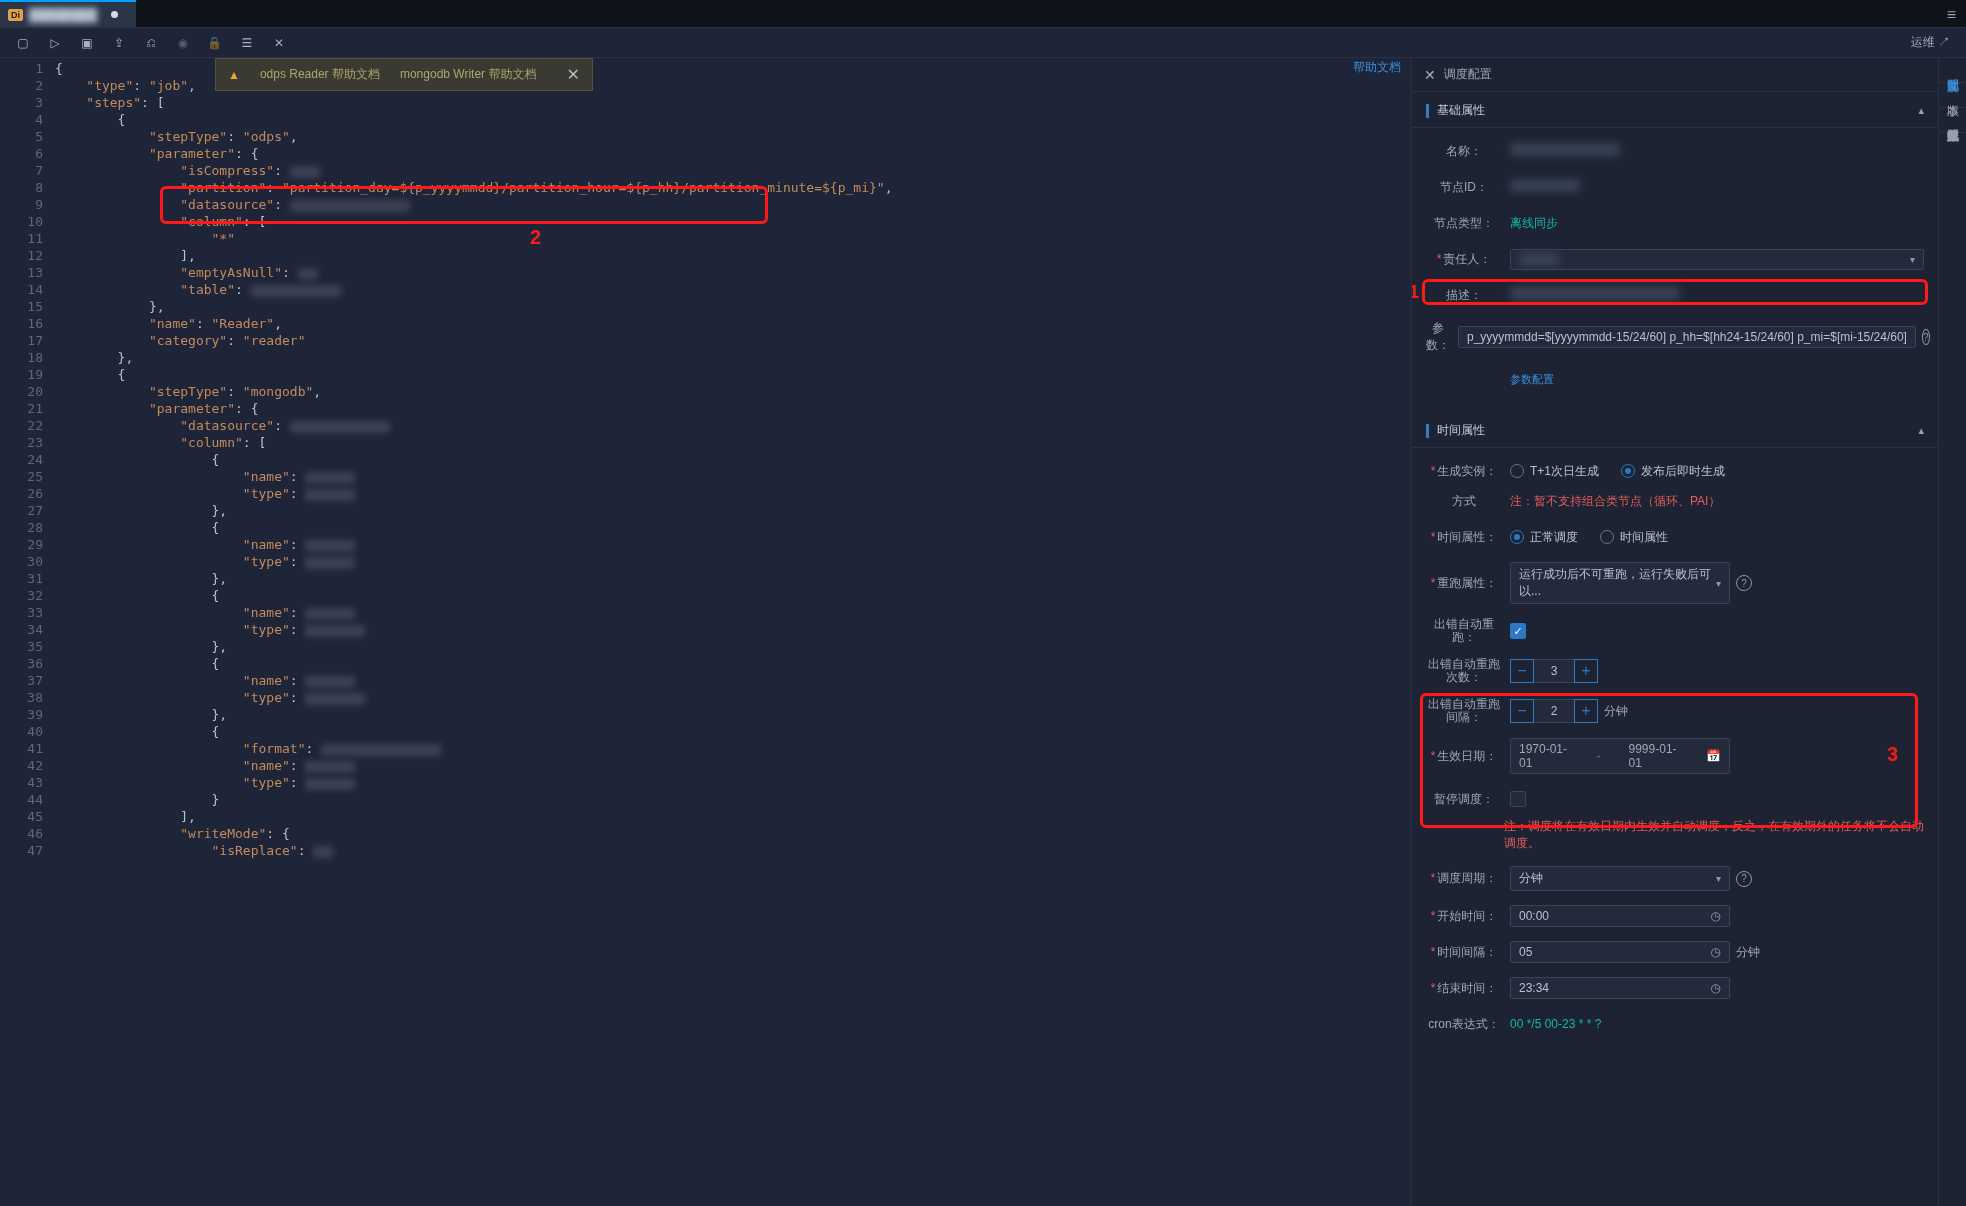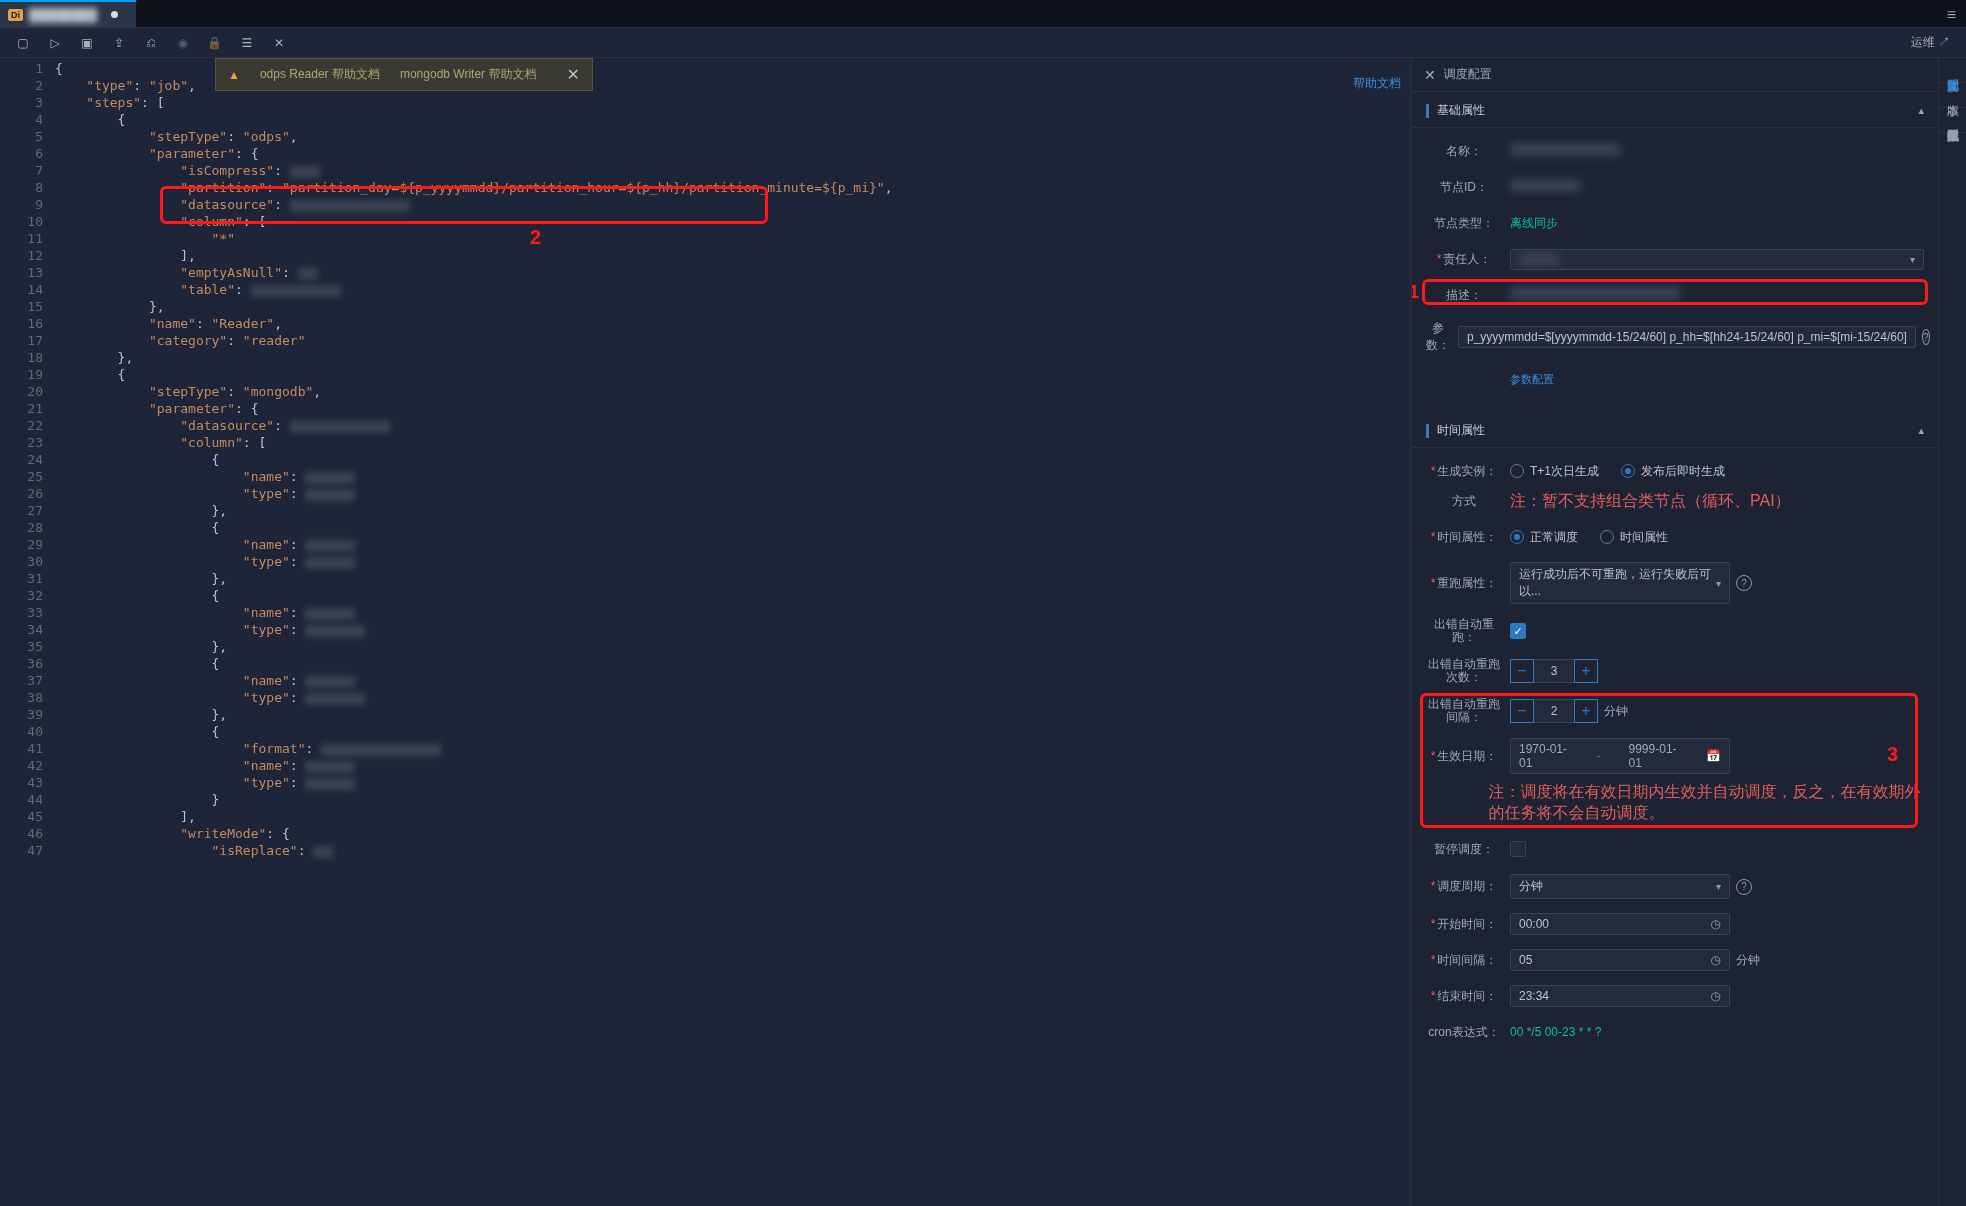--- a/index.html
+++ b/index.html
@@ -72,21 +72,21 @@
   display: flex;
   align-items: center;
   gap: 20px;
   z-index: 5;
   font-size: 12px;
 }
 .help-banner .warn-icon { color: #e5a63e; }
 .help-banner a { color: #b0a36d; text-decoration: none; }
 .help-banner .close { color: #b8bcc4; cursor: pointer; font-size: 16px; margin-left: 10px; }
 .help-doc-link {
-  position: absolute; right: 10px; top: 17px;
+  position: absolute; right: 10px; top: 1px;
   color: #3d8fd9; font-size: 12px; cursor: pointer; z-index: 6;
 }
 .code-area {
   display: flex;
   height: 100%;
   font-family: Consolas, Monaco, monospace;
   font-size: 13px;
 }
 .gutter {
   width: 55px;
@@ -209,21 +209,21 @@
 .stepper .num {
   width: 40px; height: 24px; border: 1px solid #3a4356; border-left: none; border-right: none;
   background: #222a3b; color: #b8c2cf; text-align: center; line-height: 22px;
 }
 .date-range {
   display: flex; align-items: center; background: #222a3b; border: 1px solid #3a4356;
   padding: 3px 8px; gap: 28px; border-radius: 2px;
 }
 .date-range .sep { color: #6b7482; }
 .date-range .cal-icon { color: #8e96a2; margin-left: auto; }
-.warn-note { color: #e15d5d; font-size: 16px; }
+.warn-note { color: #e15d5d; font-size: 12px; }
 .link-blue { color: #3d8fd9; font-size: 11px; cursor: pointer; }
 
 .highlight-box-1, .highlight-box-3 {
   position: absolute; border: 3px solid #ff1919; border-radius: 6px; pointer-events: none;
 }
 .box1 { top: 221px; left: 10px; width: 506px; height: 26px; }
 .callout-1 { position: absolute; color: #ff1919; font-weight: bold; font-size: 18px; left: -3px; top: 224px; }
 .box3 { top: 635px; left: 8px; width: 498px; height: 135px; }
 .callout-3 { position: absolute; color: #ff1919; font-weight: bold; font-size: 20px; left: 475px; top: 685px; }
 
@@ -503,27 +503,27 @@
         </div>
         <div class="form-row">
           <span class="lbl"><span class="req">*</span><span>生效日期：</span></span>
           <div class="date-range" style="width:220px">
             <span>1970-01-01</span>
             <span class="sep">-</span>
             <span>9999-01-01</span>
             <span class="cal-icon">📅</span>
           </div>
         </div>
+        <div class="form-row">
+          <span class="lbl">暂停调度：</span>
+          <div class="checkbox unchecked"></div>
+        </div>
         <div class="form-row" style="margin-top:-6px">
           <span class="lbl"></span>
           <span class="warn-note">注：调度将在有效日期内生效并自动调度，反之，在有效期外的任务将不会自动调度。</span>
-        </div>
-        <div class="form-row">
-          <span class="lbl">暂停调度：</span>
-          <div class="checkbox unchecked"></div>
         </div>
         <div class="form-row">
           <span class="lbl"><span class="req">*</span><span>调度周期：</span></span>
           <div class="select-box" style="width:220px">
             <span>分钟</span>
             <span class="chev">▾</span>
           </div>
           <span class="q-icon">?</span>
         </div>
         <div class="form-row">

